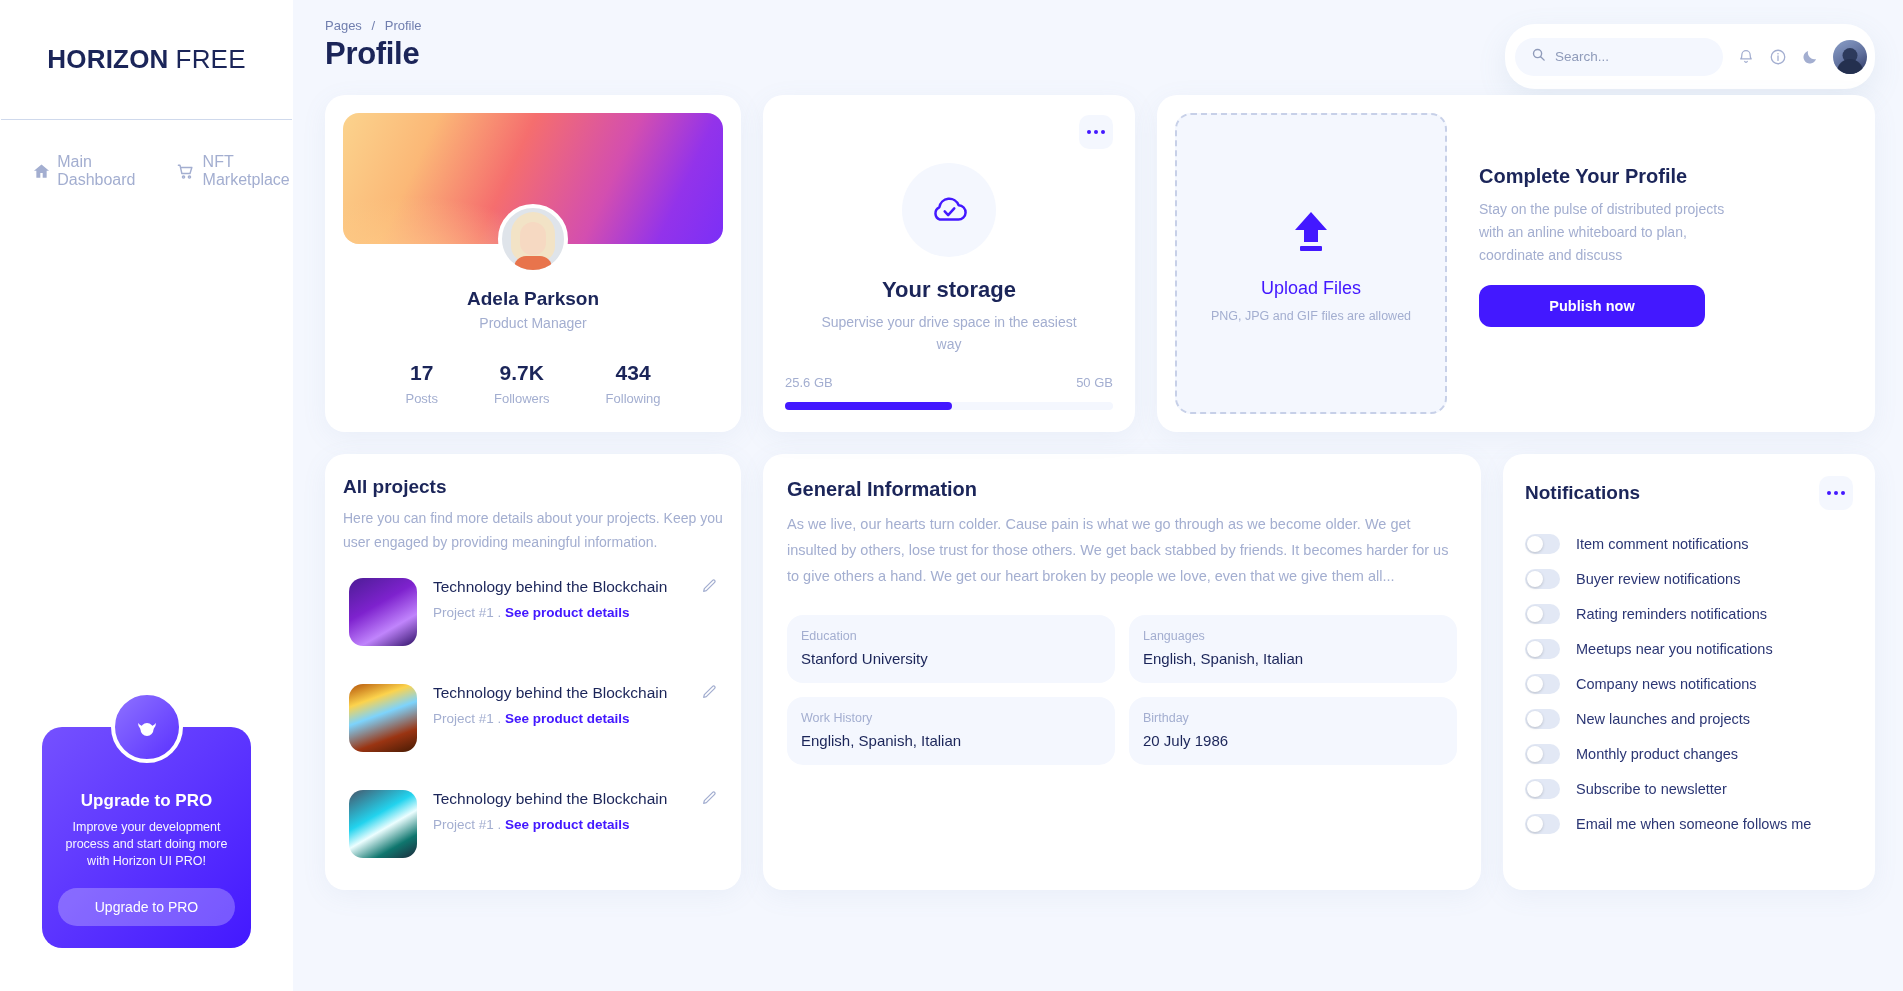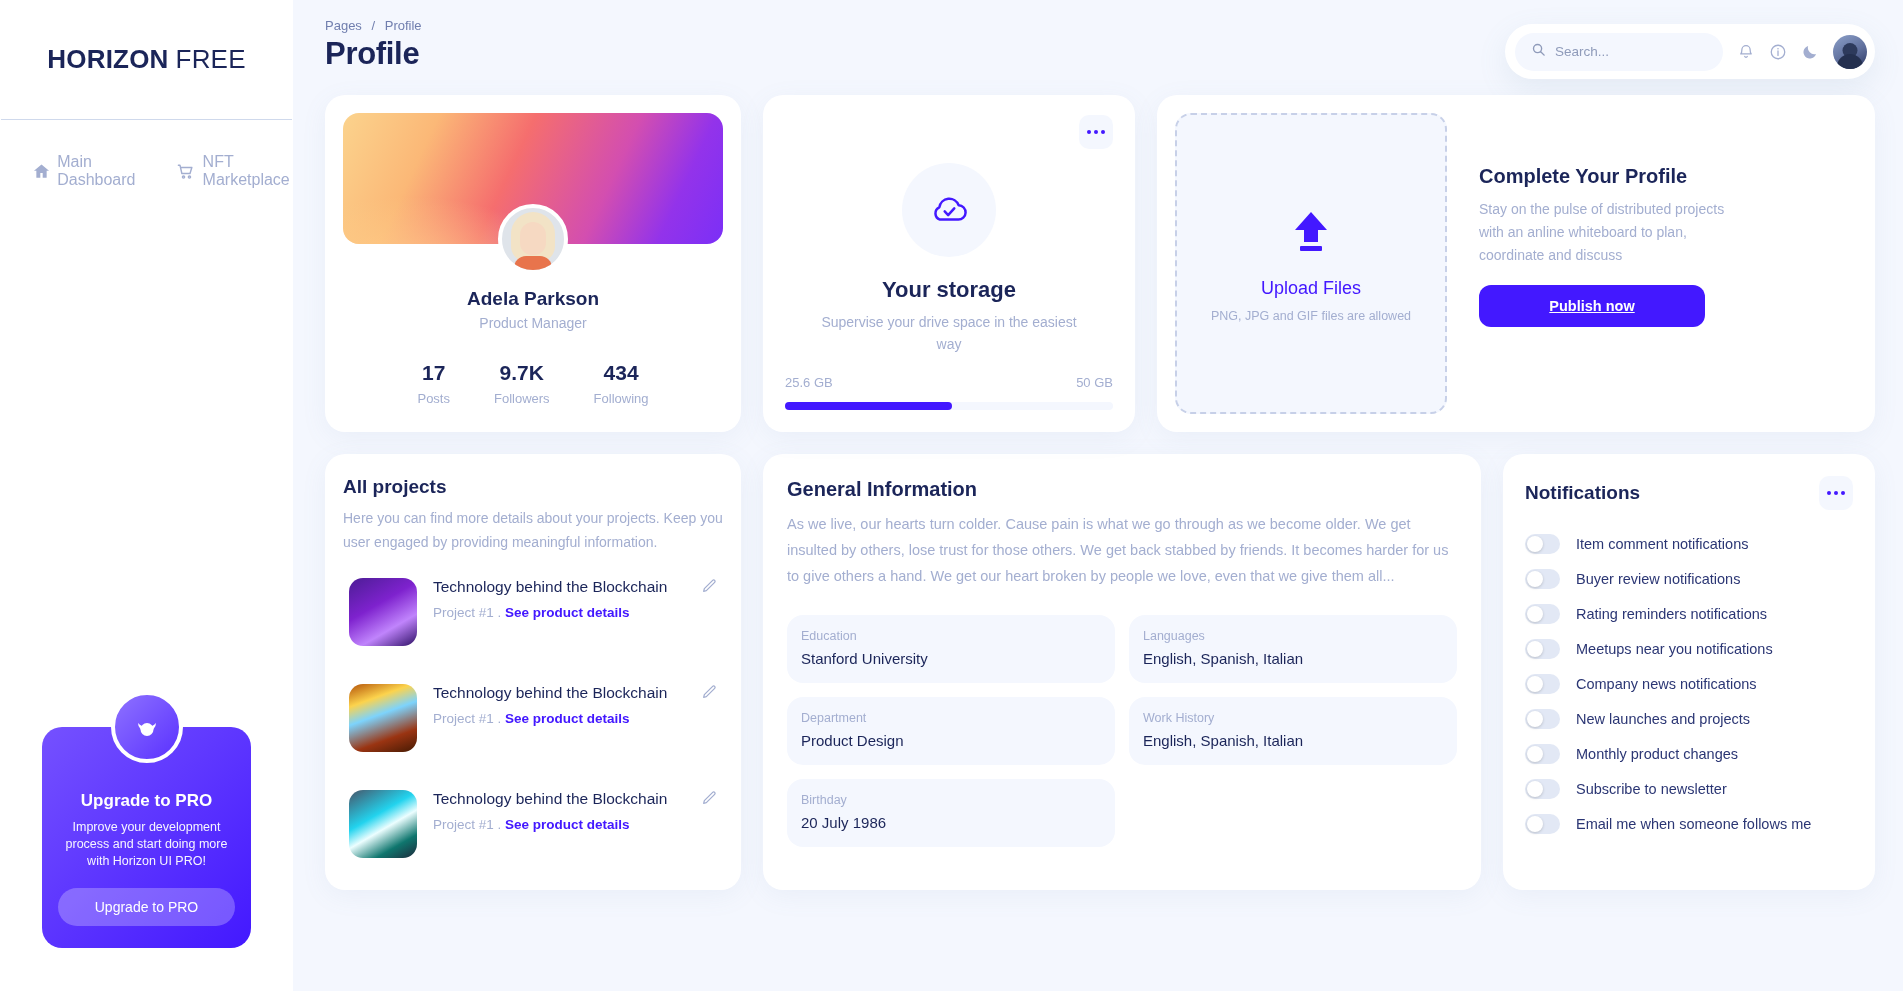--- a/index.html
+++ b/index.html
@@ -74,21 +74,21 @@
   
   .main { flex: 1; height: 991px; overflow: hidden; position: relative; }
   .topbar {
     height: 95px; display: flex; align-items: flex-start;
     justify-content: space-between; padding: 18px 28px 0 32px;
   }
   .crumb { font-size: 13px; color: #707eae; }
   .crumb .sep { margin: 0 6px; }
   .page-title { font-size: 31px; font-weight: 700; color: #1b2559; margin-top: 3px; letter-spacing: -.3px; }
   .topnav {
-    height: 55px; background: #ffffff; border-radius: 30px;
+    height: 65px; background: #ffffff; border-radius: 30px;
     display: flex; align-items: center; gap: 14px;
     padding: 0 8px 0 10px; margin-top: 6px;
     box-shadow: 0 10px 30px rgba(112,144,176,.12);
   }
   .searchbox {
     height: 38px; background: #f4f7fe; border-radius: 19px;
     display: flex; align-items: center; gap: 9px; padding: 0 16px; width: 208px;
   }
   .searchbox input {
     border: none; outline: none; background: transparent;
@@ -144,21 +144,21 @@
   .avatar-lg .face {
     position:absolute; left:50%; top:14px; transform:translateX(-50%);
     width:26px; height:33px; border-radius:13px 13px 12px 12px; background:#f6d9c2;
   }
   .avatar-lg .body {
     position:absolute; left:50%; bottom:-6px; transform:translateX(-50%);
     width:38px; height:20px; border-radius:12px 12px 0 0; background:#e8744c;
   }
   .p-name { font-size: 19px; font-weight: 700; color: #1b2559; margin-top: 14px; }
   .p-role { font-size: 14px; color: #a3aed0; margin-top: 5px; }
-  .p-stats { display: flex; justify-content: center; gap: 44px; margin-top: 30px; }
+  .p-stats { display: flex; justify-content: center; gap: 56px; margin-top: 30px; }
   .p-stat .v { font-size: 21px; font-weight: 700; color: #1b2559; }
   .p-stat .l { font-size: 13px; color: #a3aed0; margin-top: 6px; }
 
   
   .c-storage { width: 372px; padding: 20px 22px 22px; position: relative; display:flex; flex-direction:column; }
   .dots-btn {
     width: 34px; height: 34px; border-radius: 10px; background: #f4f7fe;
     display: flex; align-items: center; justify-content: center; gap: 3px;
     border: none; cursor: pointer; margin-left: auto;
   }
@@ -181,21 +181,21 @@
     align-items: center; justify-content: center; cursor: pointer;
   }
   .u-link { color: #4318ff; font-size: 18px; font-weight: 400; margin-top: 14px; }
   .u-hint { color: #a3aed0; font-size: 12.5px; margin-top: 10px; }
   .u-right { flex: 1; padding: 52px 24px 0 10px; }
   .u-title { font-size: 20px; font-weight: 700; color: #1b2559; }
   .u-desc { font-size: 14px; color: #a3aed0; line-height: 23px; margin-top: 10px; max-width: 250px; }
   .u-btn {
     margin-top: 18px; width: 100%; max-width: 226px; height: 42px;
     background: #4318ff; color: #fff; border: none; border-radius: 12px;
-    font-family: inherit; font-size: 14.5px; font-weight: 700; cursor: pointer; text-decoration: underline;
+    font-family: inherit; font-size: 14.5px; font-weight: 700; cursor: pointer;
   }
 
   
   .c-projects { width: 416px; padding: 22px 18px 18px; }
   .pr-title { font-size: 19px; font-weight: 700; color: #1b2559; }
   .pr-desc { font-size: 14px; color: #a3aed0; line-height: 24px; margin-top: 8px; }
   .pr-item { display: flex; align-items: flex-start; gap: 16px; padding: 14px 6px; margin-top: 10px; cursor: pointer; }
   .pr-thumb { width: 68px; height: 68px; border-radius: 14px; flex: 0 0 68px; }
   .pr-t1 { background: linear-gradient(150deg,#4c1d95 0%,#7e22ce 40%,#c084fc 70%,#2e1065 100%); }
   .pr-t2 { background: linear-gradient(160deg,#b45309 0%,#fcd34d 25%,#7dd3fc 45%,#9a3412 75%,#451a03 100%); }
@@ -490,24 +490,20 @@
           <div class="g-grid">
             <div class="g-box">
               <div class="g-label">Education</div>
               <div class="g-value">Stanford University</div>
             </div>
             <div class="g-box">
               <div class="g-label">Languages</div>
               <div class="g-value">English, Spanish, Italian</div>
             </div>
             <div class="g-box">
-              <div class="g-label">Department</div>
-              <div class="g-value">Product Design</div>
-            </div>
-            <div class="g-box">
               <div class="g-label">Work History</div>
               <div class="g-value">English, Spanish, Italian</div>
             </div>
             <div class="g-box">
               <div class="g-label">Birthday</div>
               <div class="g-value">20 July 1986</div>
             </div>
           </div>
         </section>
 

